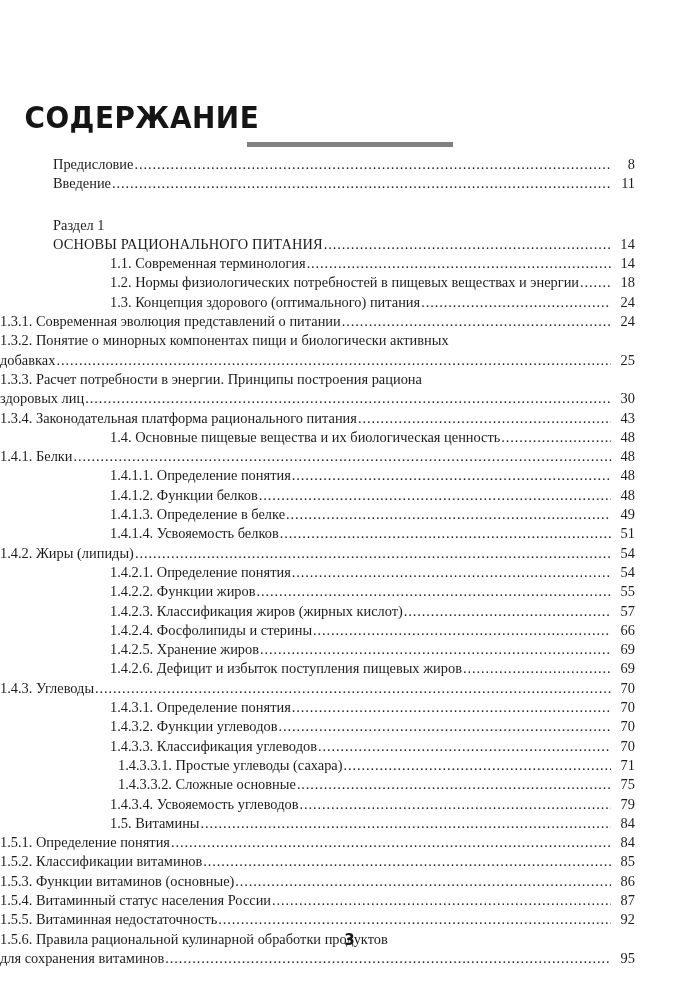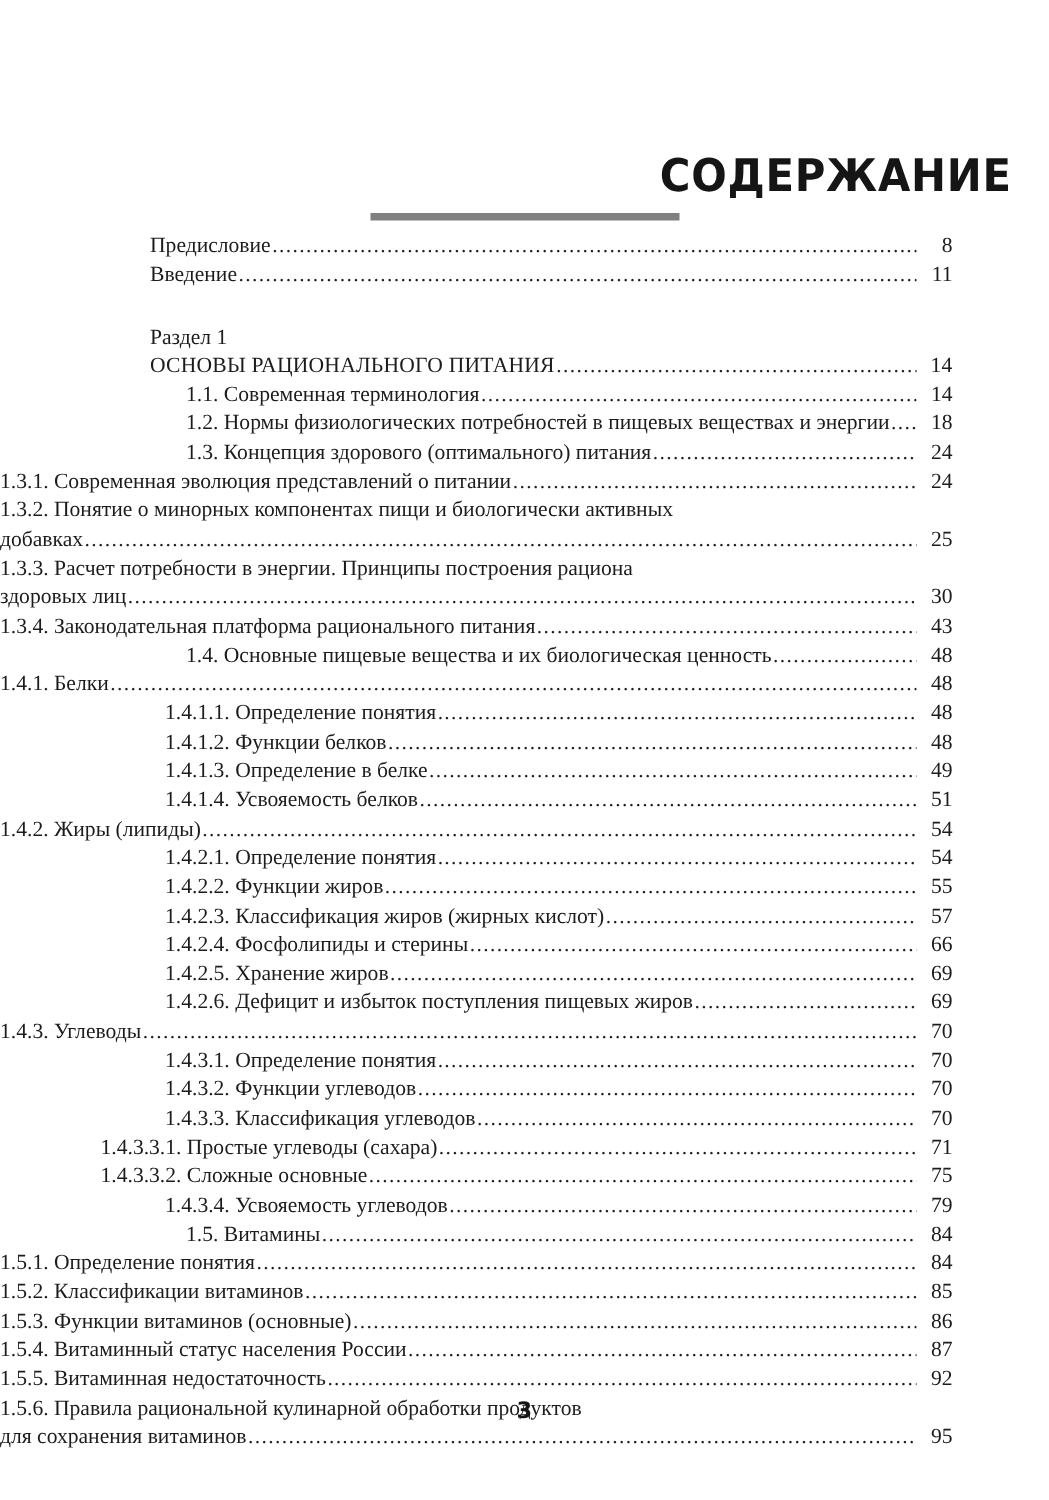--- a/index.html
+++ b/index.html
@@ -25,21 +25,21 @@
     height: 1000px;
     background: #ffffff;
   }
 
   
   .title-block {
     position: absolute;
     left: 0;
     top: 101px;
     width: 699px;
-    text-align: right;
+    text-align: left;
   }
   .doc-title {
     font-family: "DejaVu Sans", "Liberation Sans", sans-serif;
     font-weight: 700;
     font-size: 30px;
     letter-spacing: 0.5px;
     line-height: 34px;
     color: #151515;
     margin: 0;
     transform: scaleX(0.93);
@@ -84,25 +84,25 @@
     height: 19.3px;
   }
   .toc-entry .page-no {
     flex: 0 0 auto;
     text-align: right;
     min-width: 20px;
     padding-left: 3px;
   }
 
   
-  .lv0 { padding-left: 100px; }
-  .lv1 { padding-left: 78px; margin-left: 46px; }
+  .lv0 { padding-left: 53px; }
+  .lv1 { padding-left: 110px; }
   .lv2 { }
   .lv3 { padding-left: 110px; }
-  .lv4 { padding-left: 67px; }
+  .lv4 { padding-left: 118px; }
 
   
   .caps {
     letter-spacing: 0.15px;
   }
   .gap-md { height: 22px; }
 
   
   .folio {
     position: absolute;

